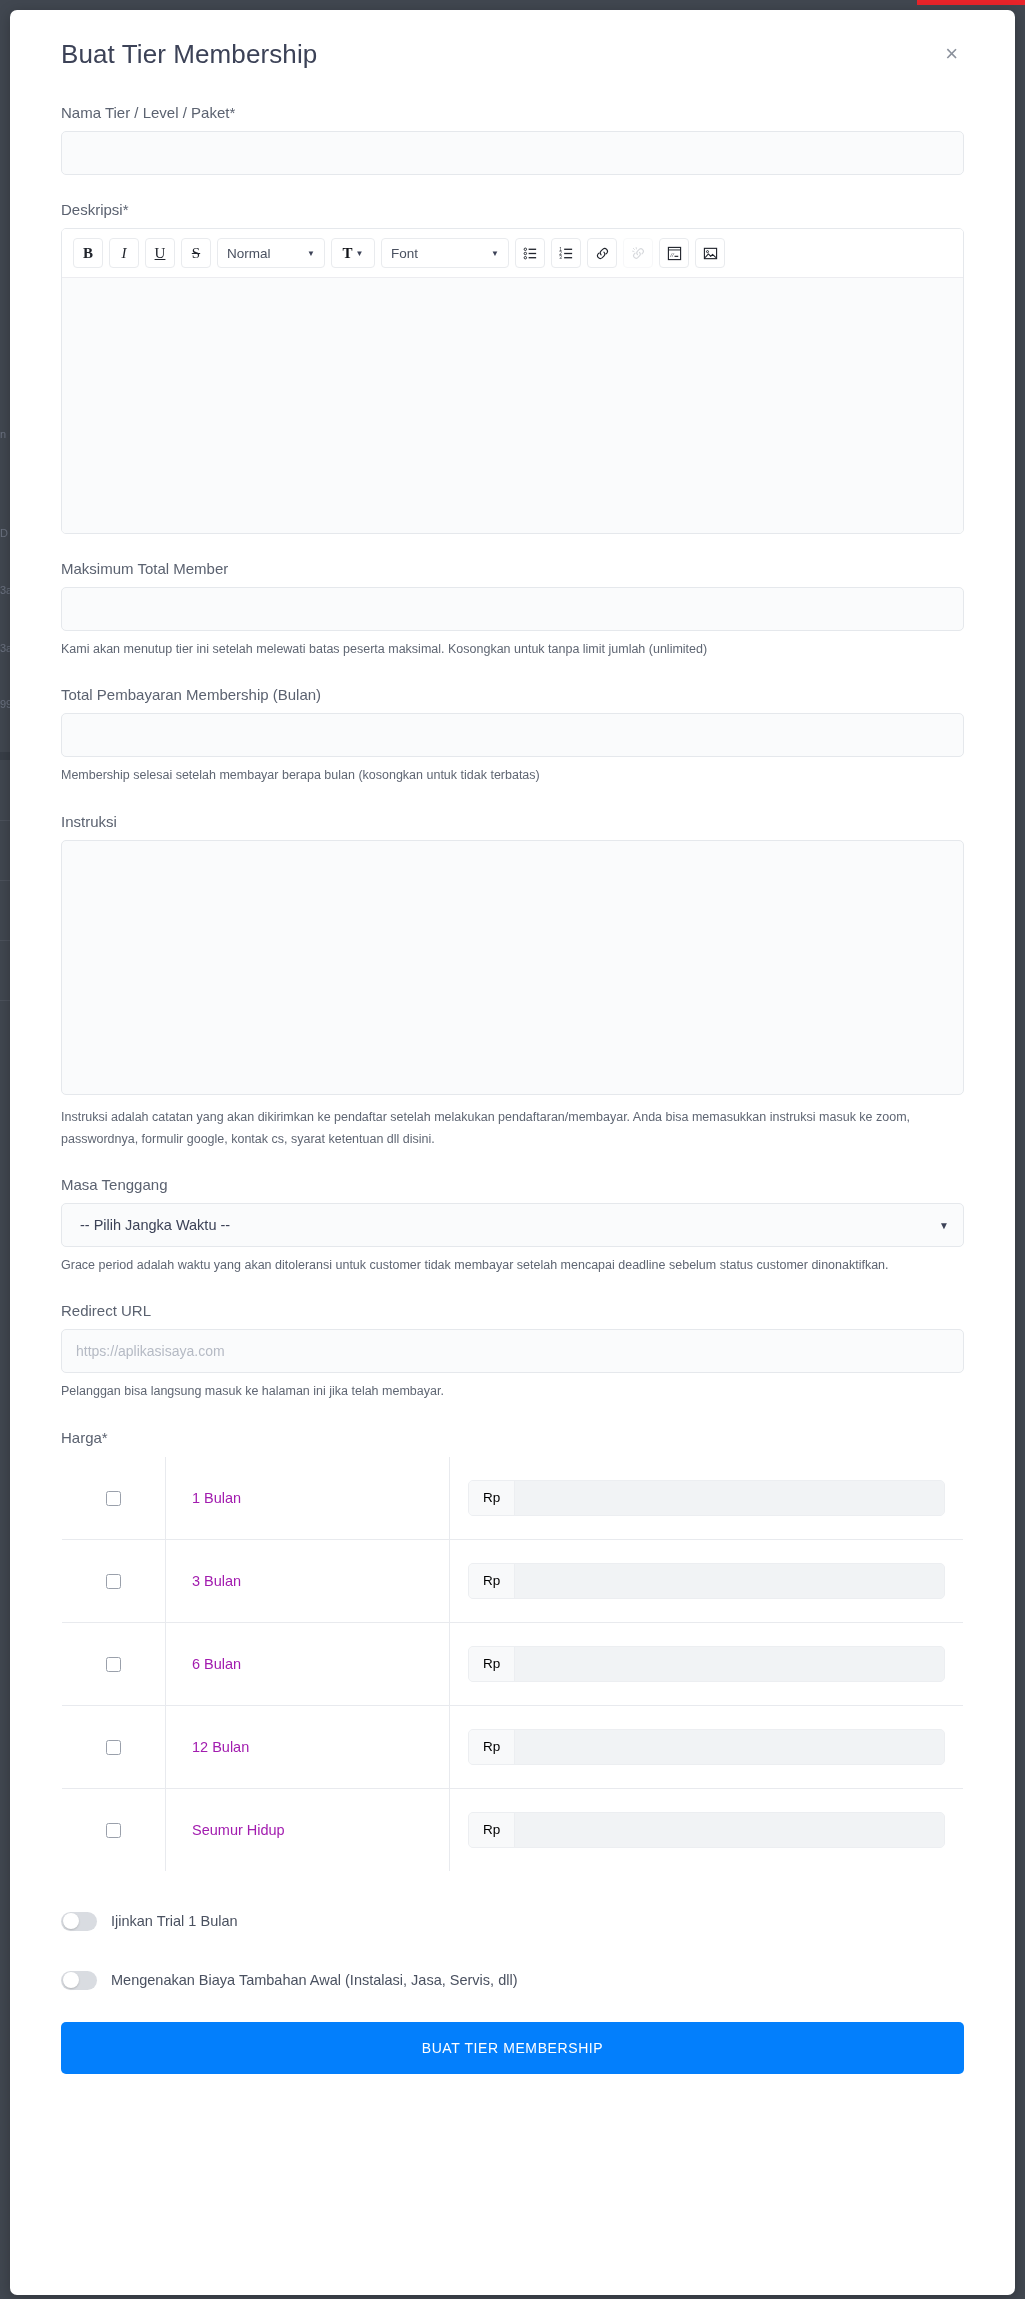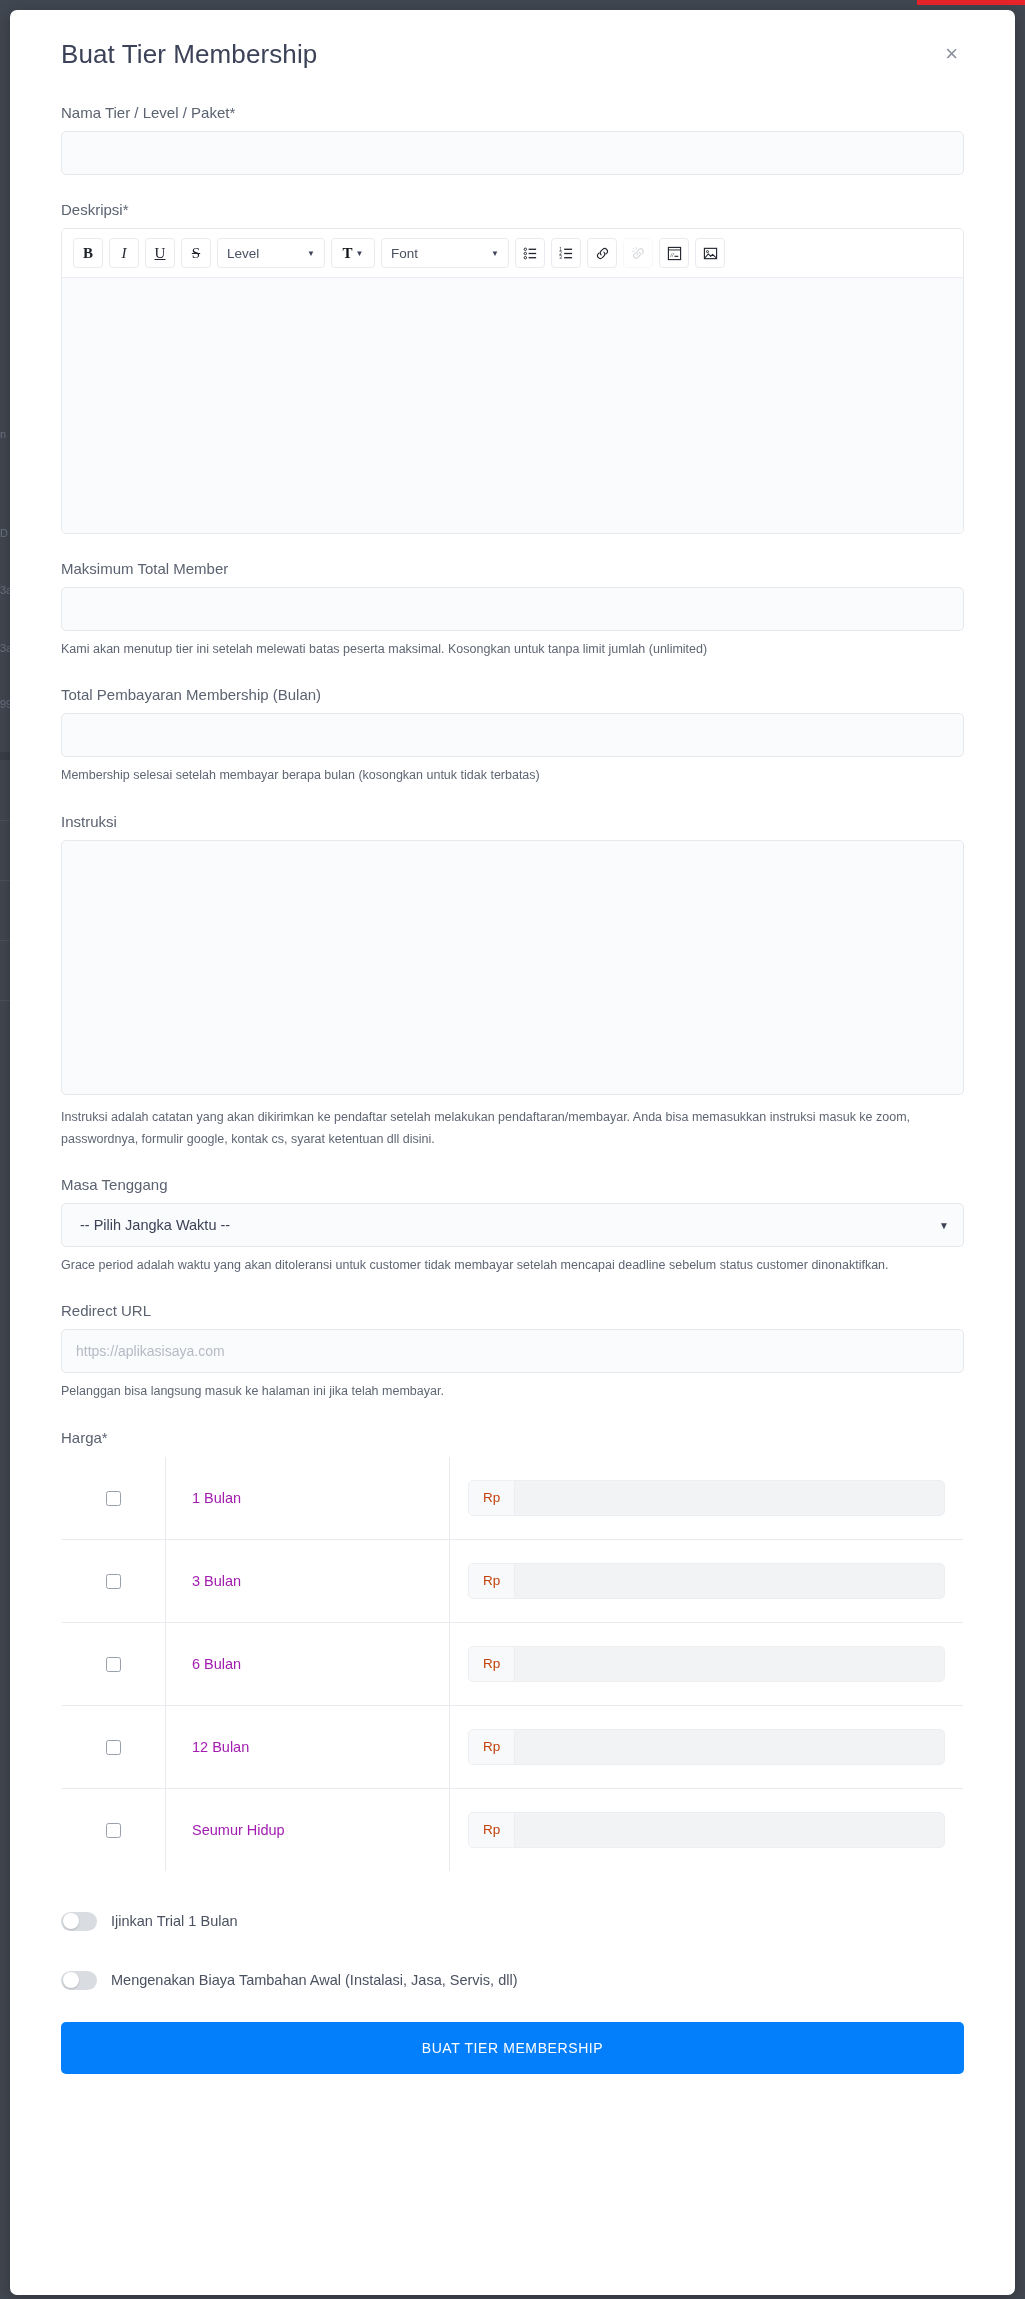--- a/index.html
+++ b/index.html
@@ -285,21 +285,21 @@
     border: 1px solid #eceef1;
     background: #f1f3f5;
     height: 36px;
     width: 100%;
   }
   .rp-addon {
     display: flex;
     align-items: center;
     padding: 0 14px;
     background: #f8f9fa;
-    color: #c2410c;
+    color: #000000;
     font-size: 13.5px;
     border-right: 1px solid #eceef1;
   }
   .rp-input {
     flex: 1;
     border: none;
     background: #f1f3f5;
     outline: none;
     padding: 0 12px;
     font-size: 14px;
@@ -389,21 +389,21 @@
     <div class="field-group">
       <label class="field-label">Deskripsi*</label>
       <div class="editor-wrap">
         <div class="editor-toolbar">
           <div class="tb-btn bold">B</div>
           <div class="tb-btn italic">I</div>
           <div class="tb-btn underline">U</div>
           <div class="tb-btn strike">S</div>
 
           <div class="tb-select w-normal">
-            <span>Level</span>
+            <span>Normal</span>
             <span class="caret">▼</span>
           </div>
 
           <div class="tb-color">
             <span class="t">T</span>
             <span class="caret">▼</span>
           </div>
 
           <div class="tb-select w-font">
             <span>Font</span>

